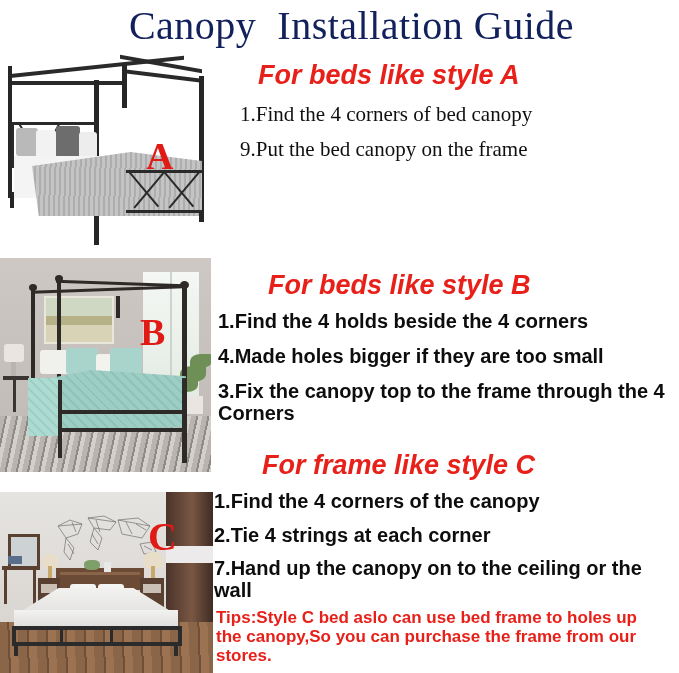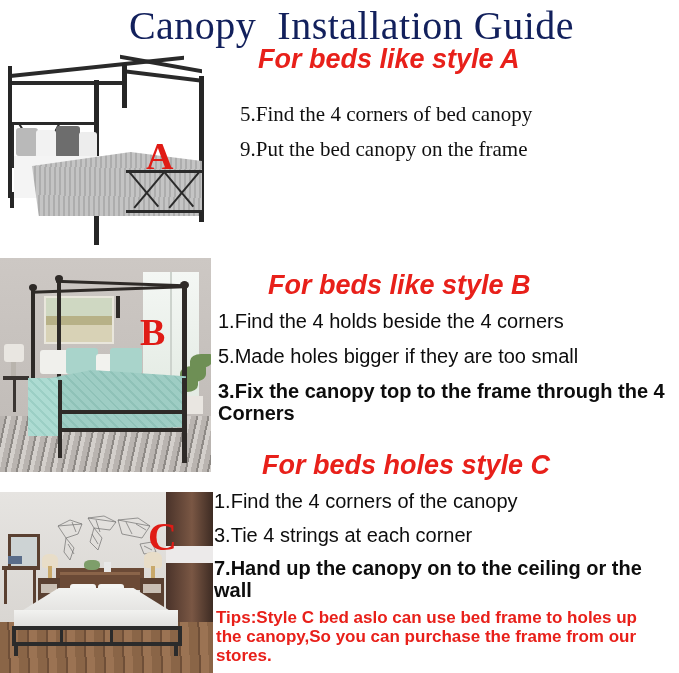--- a/index.html
+++ b/index.html
@@ -34,21 +34,21 @@
     white-space:nowrap;
   }
   .serif-line{
     position:absolute;color:#101010;
     font-family:"Liberation Serif","DejaVu Serif",serif;
     font-size:21px;white-space:nowrap;
   }
   .sans-line{
     position:absolute;color:#0d0d0d;
     font-family:"Liberation Sans","DejaVu Sans",sans-serif;
-    font-weight:400;font-size:20px;white-space:nowrap;
+    font-weight:700;font-size:20px;white-space:nowrap;
   }
   .sans-wrap{
     position:absolute;color:#0d0d0d;
     font-family:"Liberation Sans","DejaVu Sans",sans-serif;
     font-weight:700;font-size:20px;line-height:1.08;
   }
   .tips{
     position:absolute;color:#e8201a;
     font-family:"Liberation Sans","DejaVu Sans",sans-serif;
     font-weight:700;font-size:17px;line-height:1.12;
@@ -130,22 +130,22 @@
     <div class="a-rail" style="left:163px;top:120px;width:2px;height:46px;transform:rotate(40deg);transform-origin:top left;"></div>
     <div class="a-rail" style="left:163px;top:120px;width:2px;height:46px;transform:rotate(-40deg);transform-origin:top left;"></div>
     <div class="a-rail" style="left:198px;top:120px;width:2px;height:46px;transform:rotate(40deg);transform-origin:top left;"></div>
 
     <div class="a-post" style="left:10px;top:140px;width:4px;height:16px;"></div>
     <div class="a-post" style="left:199px;top:160px;width:5px;height:10px;"></div>
   </div>
   <div class="badge" style="left:146px;top:85px;font-size:38px;">A</div>
 </div>
 
-<div class="sect-head" style="left:258px;top:44px;">For beds like style A</div>
-<div class="serif-line" style="left:240px;top:102px;">5.Find the 4 corners of bed canopy</div>
+<div class="sect-head" style="left:258px;top:60px;">For beds like style A</div>
+<div class="serif-line" style="left:240px;top:102px;">1.Find the 4 corners of bed canopy</div>
 <div class="serif-line" style="left:240px;top:137px;">9.Put the bed canopy on the frame</div>
 
 <div class="photo" id="photo-b">
   <div class="inner">
     <div class="b-wall"></div>
     <div class="b-floor"></div>
 
     <div class="b-window" style="left:143px;top:14px;width:56px;height:132px;"></div>
     <div style="position:absolute;left:170px;top:14px;width:2px;height:132px;background:#cdd3cd;"></div>
 
@@ -186,21 +186,21 @@
     <div class="b-bedframe" style="left:58px;top:152px;width:126px;height:4px;"></div>
     <div class="b-bedframe" style="left:58px;top:170px;width:126px;height:4px;"></div>
     <div class="b-bedframe" style="left:58px;top:122px;width:4px;height:78px;"></div>
     <div class="b-bedframe" style="left:182px;top:120px;width:5px;height:85px;"></div>
   </div>
   <div class="badge" style="left:140px;top:55px;font-size:38px;">B</div>
 </div>
 
 <div class="sect-head" style="left:268px;top:270px;">For beds like style B</div>
 <div class="sans-line" style="left:218px;top:310px;">1.Find the 4 holds beside the 4 corners</div>
-<div class="sans-line" style="left:218px;top:345px;">5.Made holes bigger if they are too small</div>
+<div class="sans-line" style="left:218px;top:345px;">4.Made holes bigger if they are too small</div>
 <div class="sans-wrap" style="left:218px;top:381px;width:452px;">3.Fix the canopy top to the frame through the 4 Corners</div>
 
 <div class="photo" id="photo-c">
   <div class="inner">
     <div class="c-wall"></div>
     <div class="c-wardrobe"></div>
     <div style="position:absolute;right:0;top:30%;width:22%;height:9%;background:#eceaea;"></div>
     <div class="c-floor"></div>
 
     <svg class="c-map" style="left:52px;top:16px;width:110px;height:56px;" viewBox="0 0 110 56">
@@ -249,17 +249,17 @@
     <div class="c-base" style="left:12px;top:134px;width:4px;height:20px;"></div>
     <div class="c-base" style="left:60px;top:134px;width:3px;height:20px;"></div>
     <div class="c-base" style="left:110px;top:134px;width:3px;height:20px;"></div>
     <div class="c-base" style="left:178px;top:134px;width:4px;height:20px;"></div>
     <div class="c-base" style="left:14px;top:152px;width:4px;height:12px;"></div>
     <div class="c-base" style="left:174px;top:152px;width:4px;height:12px;"></div>
   </div>
   <div class="badge" style="left:148px;top:25px;font-size:40px;">C</div>
 </div>
 
-<div class="sect-head" style="left:262px;top:450px;">For beds holes style C</div>
+<div class="sect-head" style="left:262px;top:450px;">For frame like style C</div>
 <div class="sans-line" style="left:214px;top:490px;">1.Find the 4 corners of the canopy</div>
-<div class="sans-line" style="left:214px;top:524px;">3.Tie 4 strings at each corner</div>
+<div class="sans-line" style="left:214px;top:524px;">2.Tie 4 strings at each corner</div>
 <div class="sans-wrap" style="left:214px;top:558px;width:452px;text-indent:0;">7.Hand up the canopy on to the ceiling or the wall</div>
 <div class="tips" style="left:216px;top:608px;width:450px;">Tips:Style C bed aslo can use bed frame to holes up the canopy,So you can purchase the frame from our stores.</div>
 
 </body></html>

